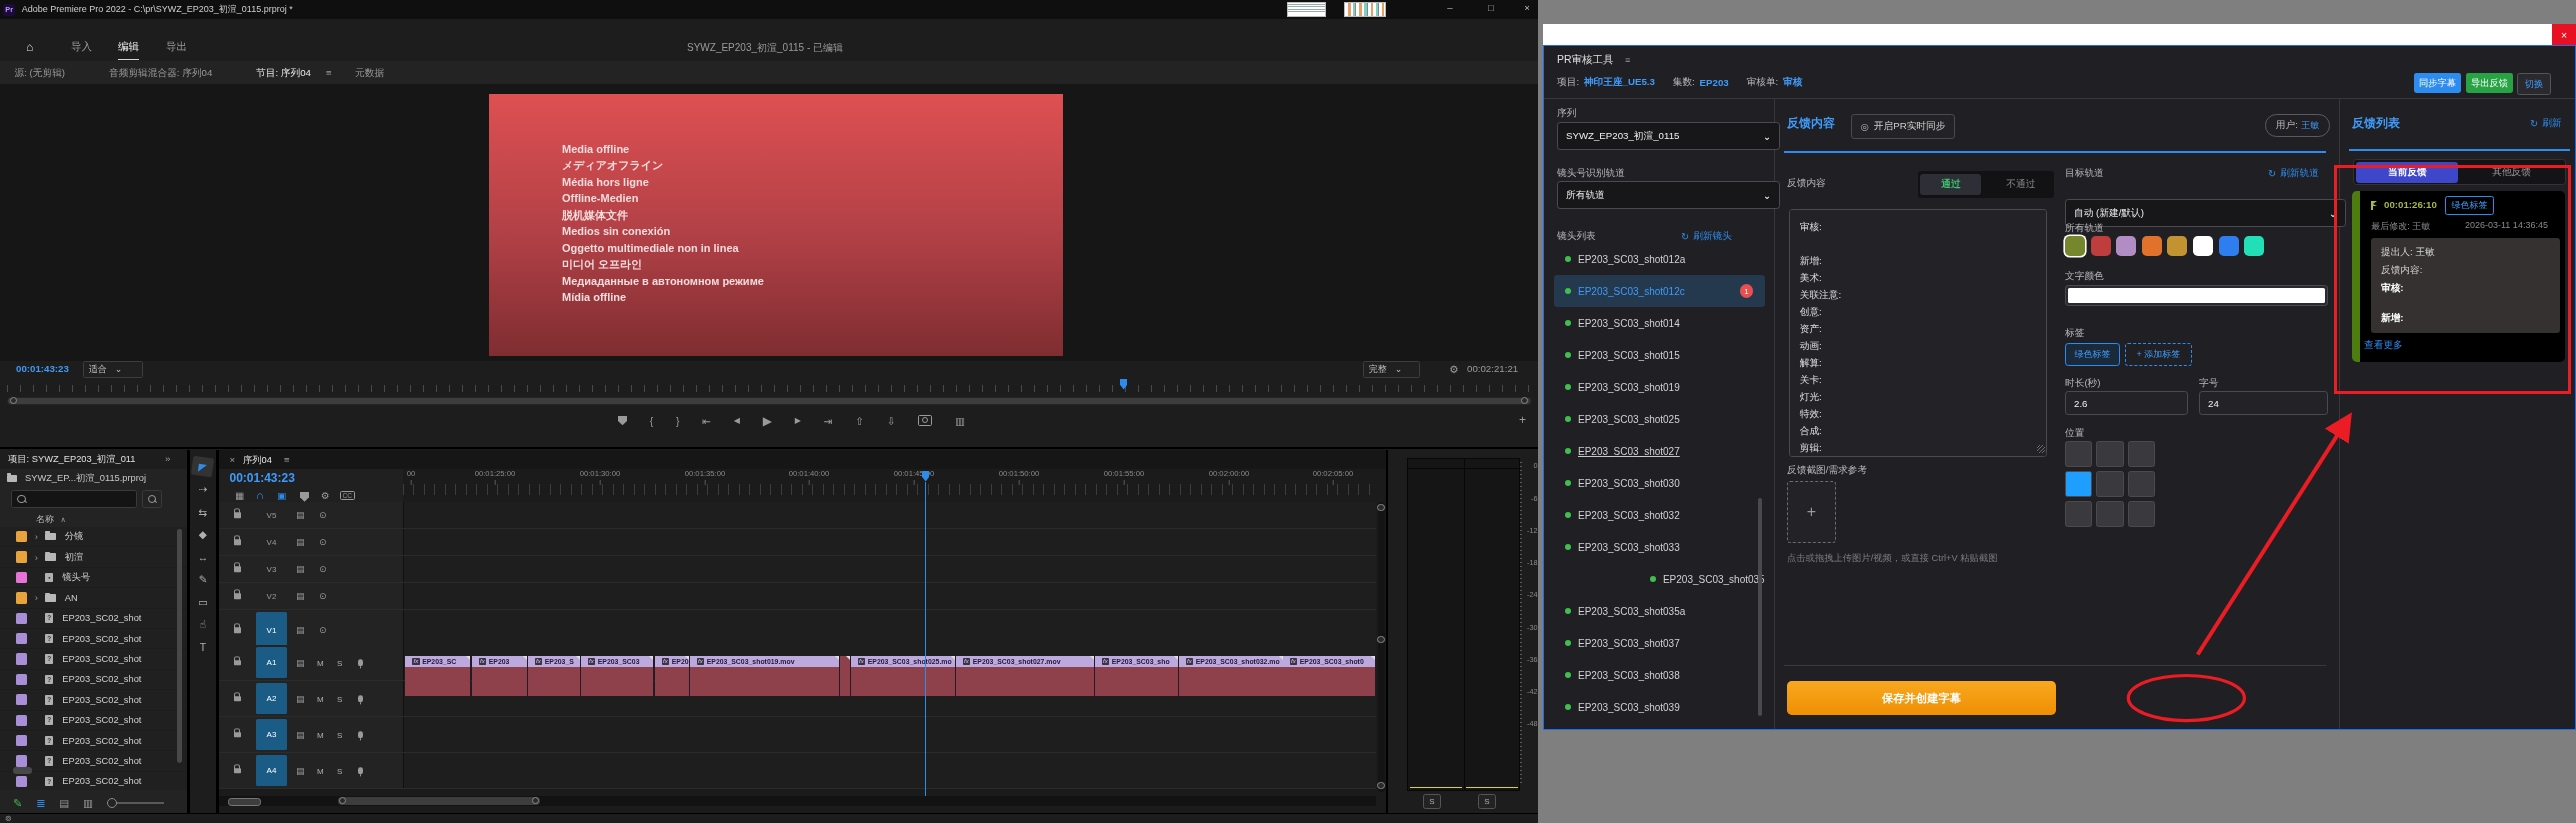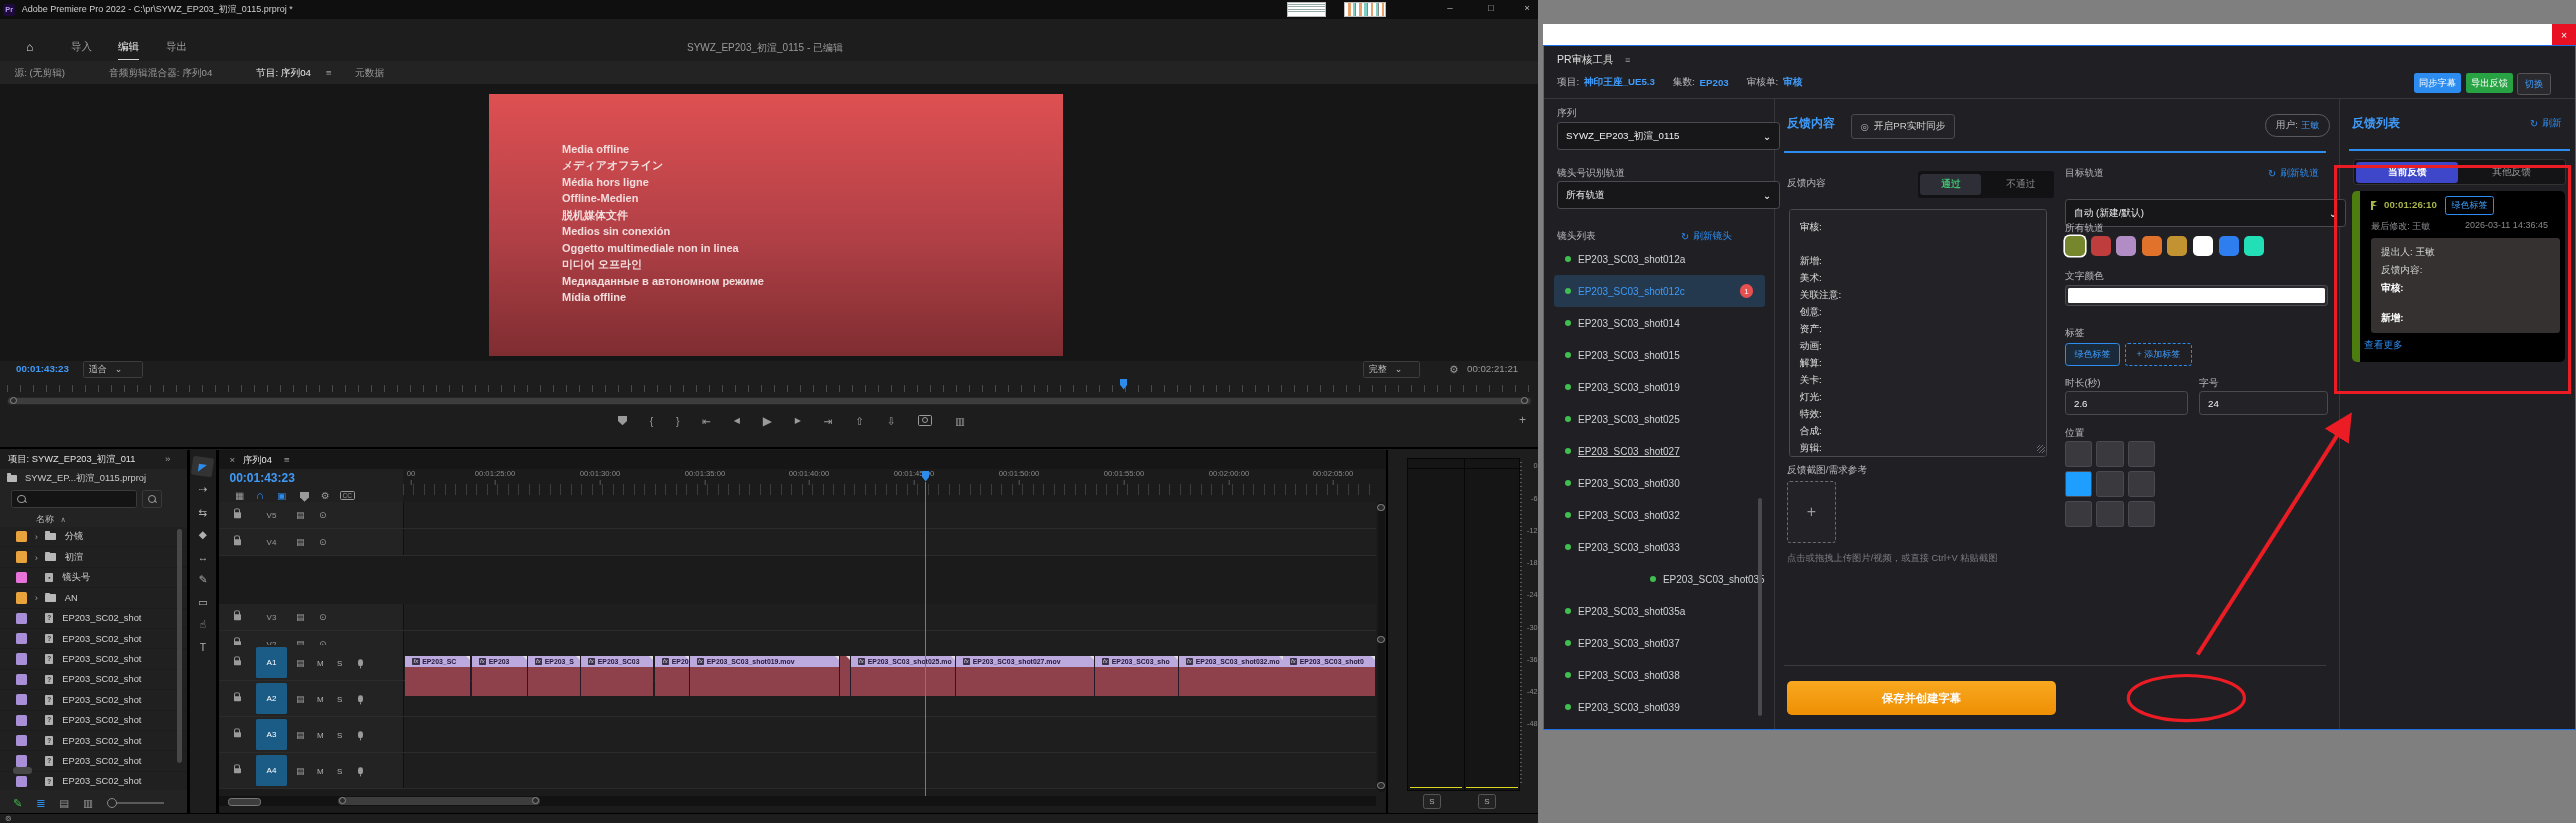--- a/index.html
+++ b/index.html
@@ -470,21 +470,21 @@
           </div>
 
           <div class="trk" style="height: 26px;">
             <div class="lane"></div>
             <span class="t-lock"></span>
             <span class="t-tile" style="background: transparent; color: rgb(154, 154, 154);">V4</span>
             <span class="t-ic" style="left:77px;">▤</span>
             <span class="t-ic" style="left:100px;">⊙</span>
           </div>
 
-          <div class="trk" style="height: 26px; margin-top: 48px;">
+          <div class="trk" style="height: 26px;">
             <div class="lane"></div>
             <span class="t-lock"></span>
             <span class="t-tile" style="background: transparent; color: rgb(154, 154, 154);">V3</span>
             <span class="t-ic" style="left:77px;">▤</span>
             <span class="t-ic" style="left:100px;">⊙</span>
           </div>
 
           <div class="trk" style="height: 26px;">
             <div class="lane"></div>
             <span class="t-lock"></span>

